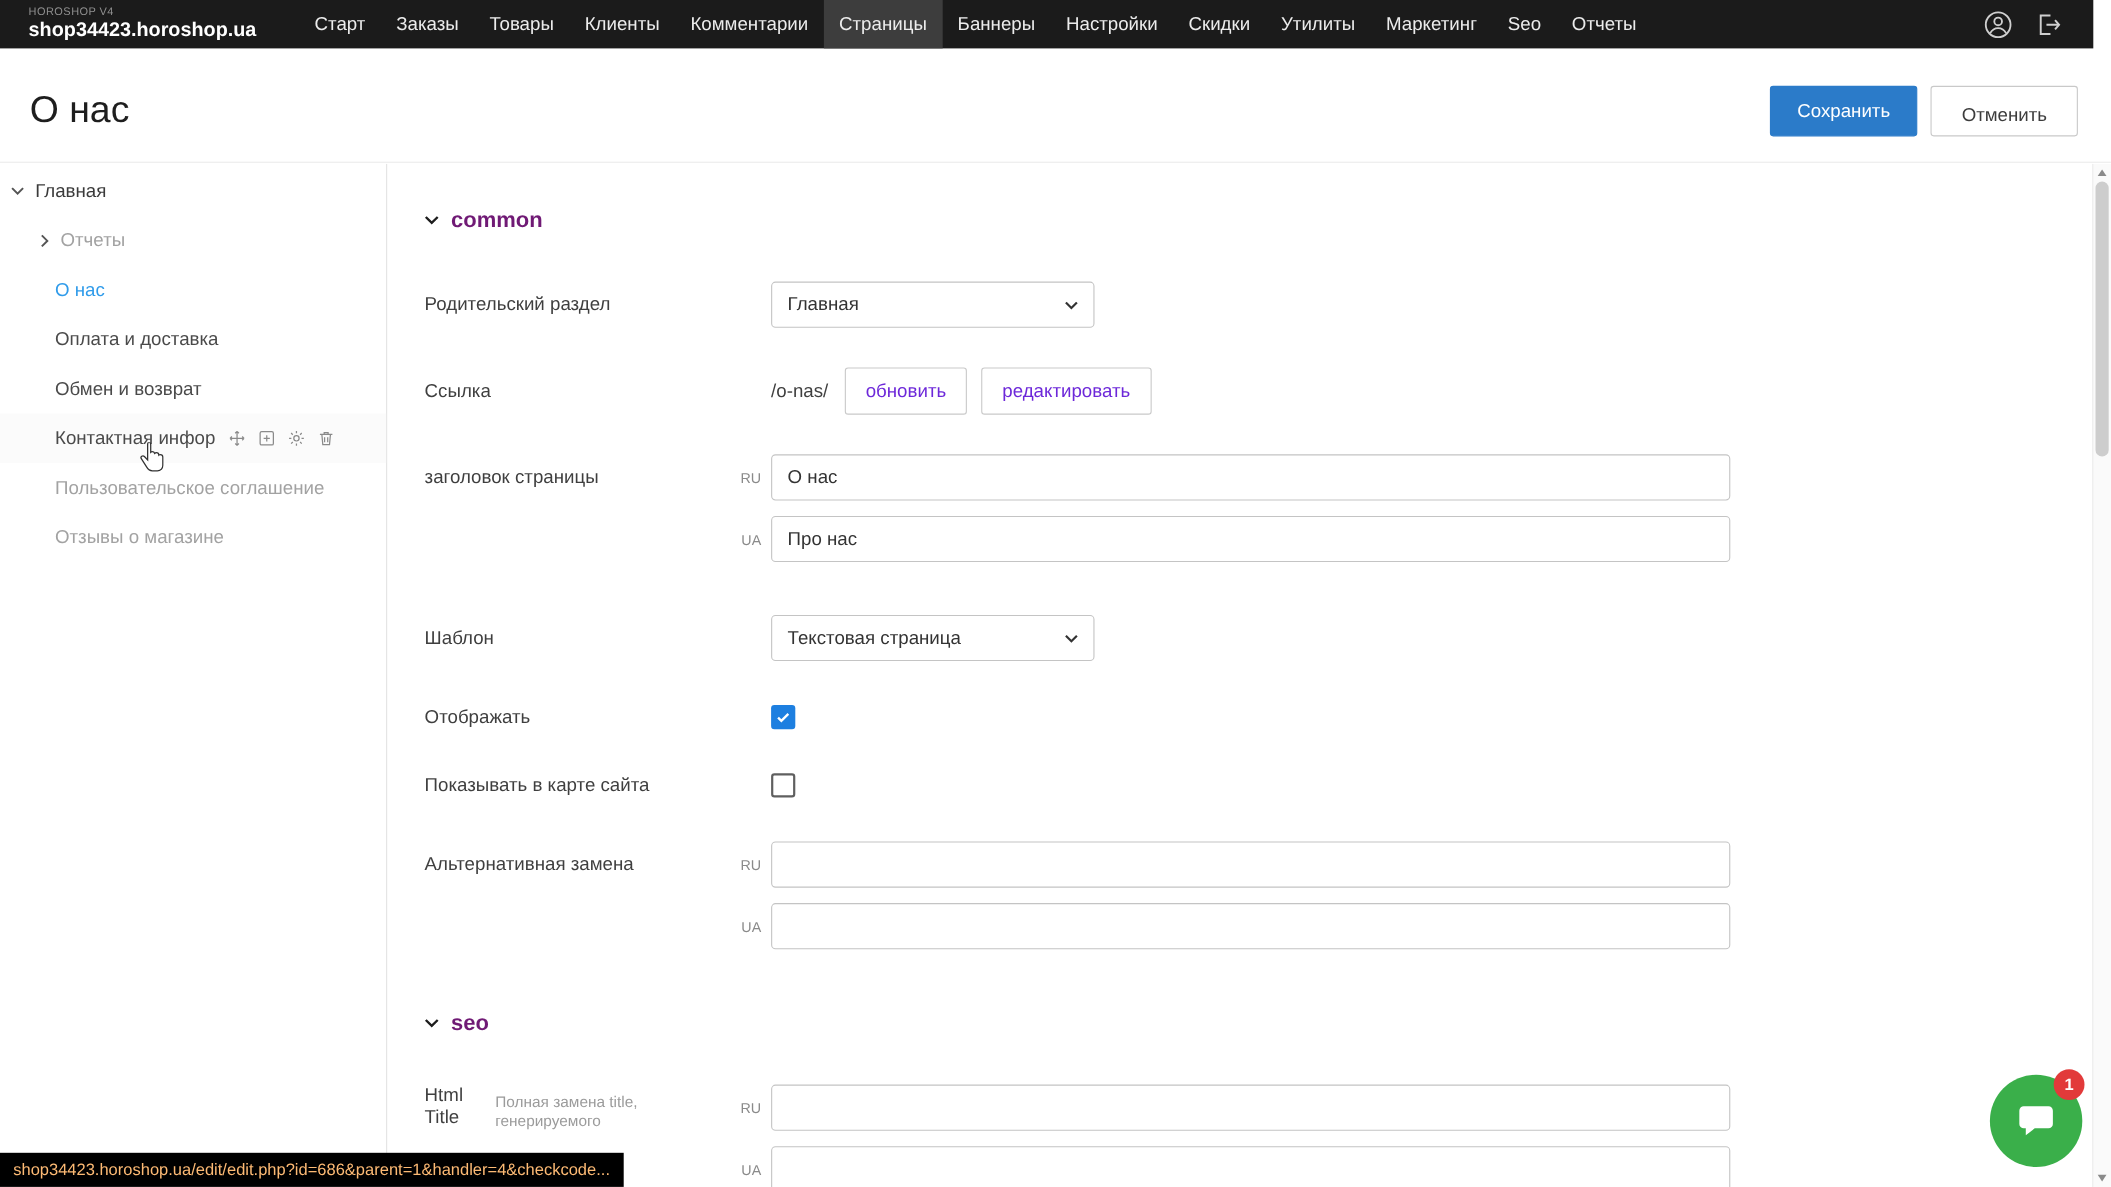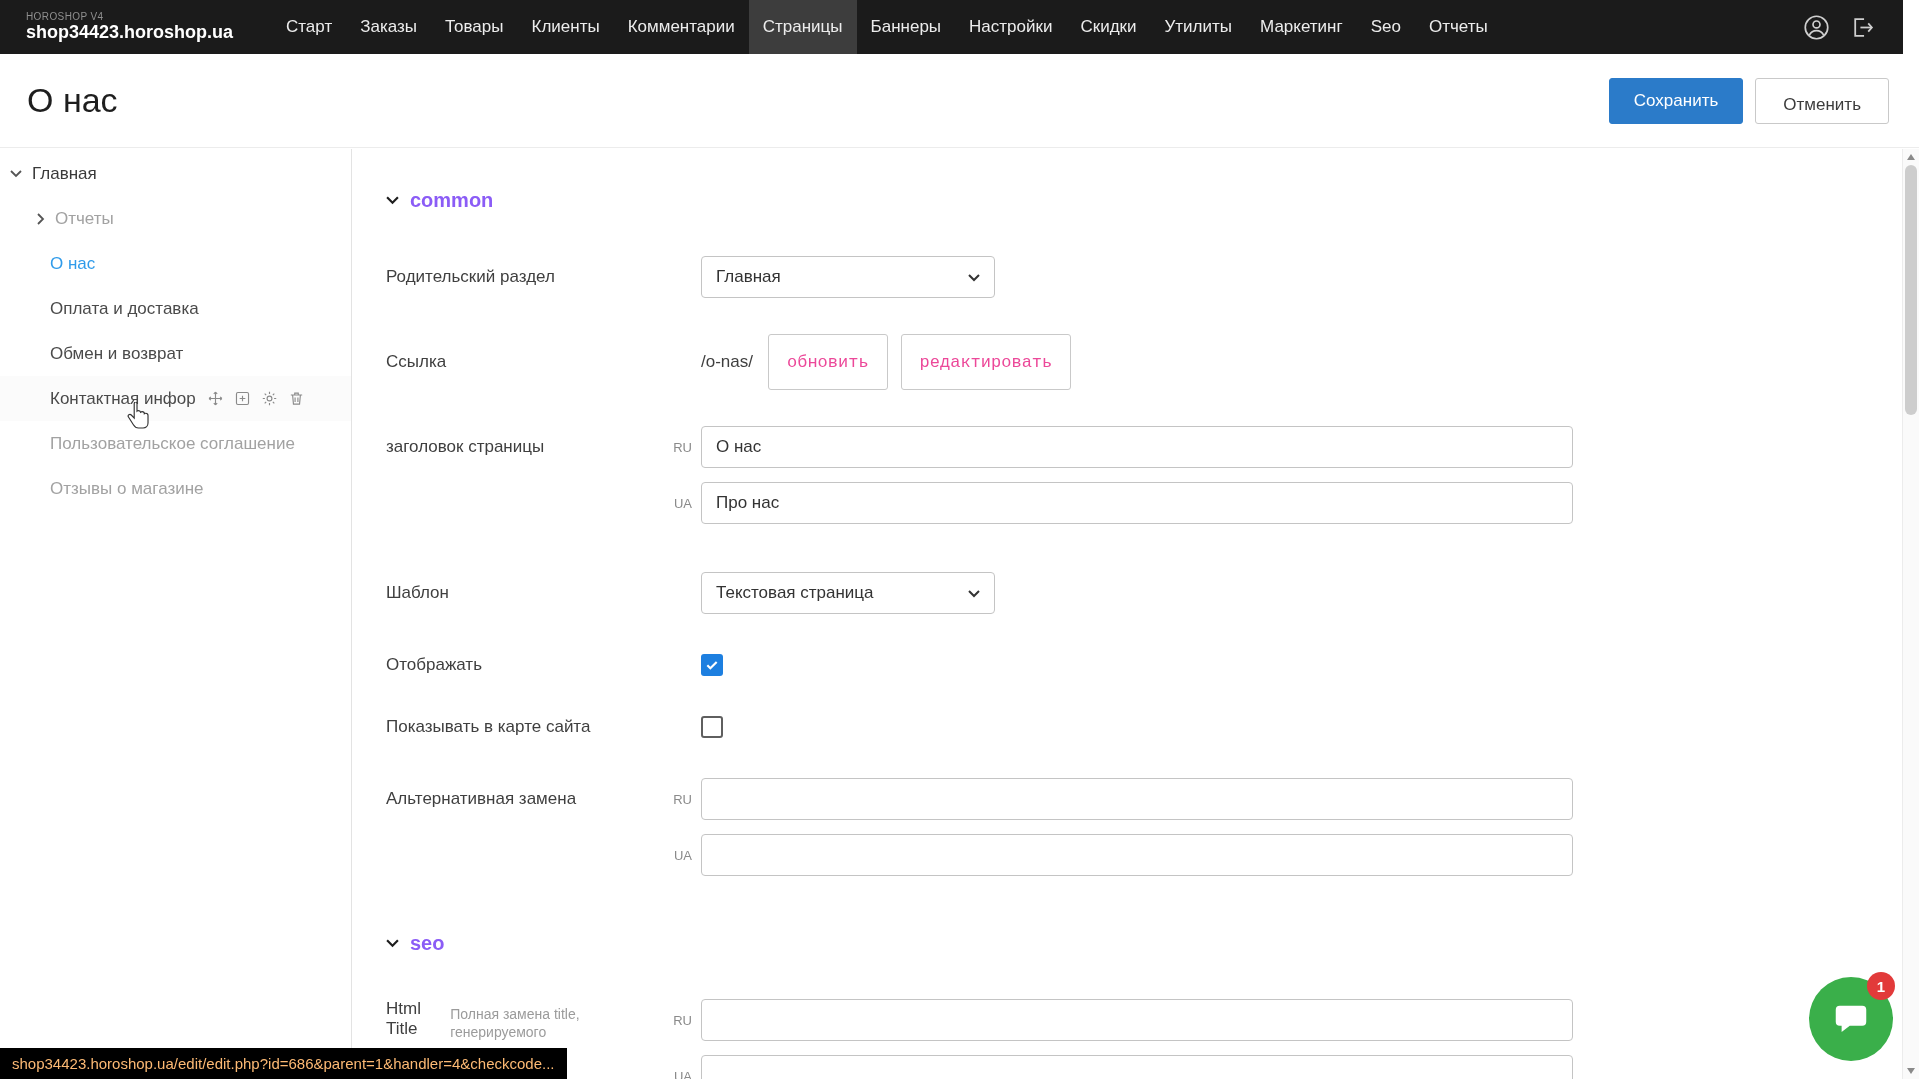--- a/index.html
+++ b/index.html
@@ -1,20 +1,20 @@
 <!DOCTYPE html>
 <html><head>
 <meta charset="utf-8">
 <style>
   *{box-sizing:border-box;margin:0;padding:0}
   html,body{width:1919px;height:1079px}
   body{font-family:"Liberation Sans",sans-serif;background:#fff;overflow:hidden;position:relative;color:#424242}
 
   
-  .topbar{position:absolute;top:0;left:0;right:16px;height:54px;background:#1b1b1b;display:flex;align-items:center;z-index:40}
+  .topbar{position:absolute;top:0;left:0;right:16px;height:44px;background:#1b1b1b;display:flex;align-items:center;z-index:40}
   .brand{padding-left:26px;width:272px;line-height:1.15;cursor:pointer}
   .brand-small{font-size:10px;color:#8f8f8f;letter-spacing:.4px}
   .brand-name{font-size:18px;font-weight:700;color:#fff}
   .nav{display:flex;height:100%}
   .nav-item{padding:0 14px;display:flex;align-items:center;font-size:17px;color:#ececec;cursor:pointer;white-space:nowrap}
   .nav-item.active{background:#3d3d3d}
   .topbar-right{margin-left:auto;display:flex;align-items:center;gap:20px;padding-right:28px}
   .topbar-icon{display:flex;cursor:pointer}
 
   
@@ -32,34 +32,34 @@
   .twisty{display:flex;margin-right:10px;color:#555}
   .tree-item.muted{color:#a2a2a2}
   .tree-item.selected{color:#2f9bea}
   .tree-item.hovered{background:#fbfbfb}
   .hover-icons{display:flex;gap:10px;margin-left:11px;color:#8a8a8a;align-items:center}
   .hicon{display:flex;cursor:pointer}
   .cursor-hand{position:absolute;left:126px;top:26px;pointer-events:none;z-index:5}
 
   
   .main{position:absolute;top:149px;left:353px;right:17px;bottom:0;background:#fff;padding:26px 0 0 33px;overflow:hidden}
-  .section-head{display:flex;align-items:center;gap:11px;font-size:20px;font-weight:700;color:#8b5cf6;cursor:pointer;margin-top:14px}
+  .section-head{display:flex;align-items:center;gap:11px;font-size:20px;font-weight:700;color:#701a75;cursor:pointer;margin-top:14px}
   .section-head .twisty{color:#1e1e1e;margin-right:0}
   .frow{display:flex;align-items:center;margin-top:36px}
   .frow.first{margin-top:44px}
   .frow.pair{margin-top:14px}
   .frow.gap-lg{margin-top:48px}
   .frow.gap-xl{margin-top:40px}
   .flabel{width:272px;flex:none;font-size:17px;color:#3f3f3f}
   .flabel.wide{width:315px}
   .lang-badge{width:34px;flex:none;text-align:right;margin-right:9px;font-size:13px;color:#8a8a8a}
   .text-input{width:872px;height:42px;border:1px solid #c4c4c4;border-radius:4px;font-size:17px;padding:0 14px;font-family:inherit;color:#333;background:#fff}
   .select{width:294px;height:42px;border:1px solid #c4c4c4;border-radius:4px;background:#fff;display:flex;align-items:center;justify-content:space-between;padding:0 14px;font-size:17px;color:#333;cursor:pointer}
   .link-path{font-size:17px;color:#3f3f3f;margin-right:15px}
-  .mini-btn{height:56px;padding:0 18px;background:#fff;border:1px solid #c9c9c9;border-radius:3px;font-size:17px;color:#ec4899;cursor:pointer;font-family:Liberation Mono, monospace}
+  .mini-btn{height:43px;padding:0 18px;background:#fff;border:1px solid #c9c9c9;border-radius:3px;font-size:17px;color:#6d28d9;cursor:pointer;font-family:Liberation Sans, sans-serif}
   .mini-btn + .mini-btn{margin-left:13px}
   .checkbox{width:22px;height:22px;border-radius:3px;cursor:pointer;flex:none}
   .checkbox.checked{background:#1d7fe0;display:flex;align-items:center;justify-content:center}
   .checkbox.unchecked{background:#fff;border:2px solid #5f5f5f}
   .seo-head{margin-top:56px}
   .label-stack{display:flex;flex-direction:row;justify-content:center}
   .field-hint{font-size:14px;color:#9b9b9b;margin-top:6px;line-height:1.3}
 
   
   .scrollbar{position:absolute;top:149px;right:0;bottom:0;width:17px;background:#fafafa;border-left:1px solid #ececec;z-index:20}

